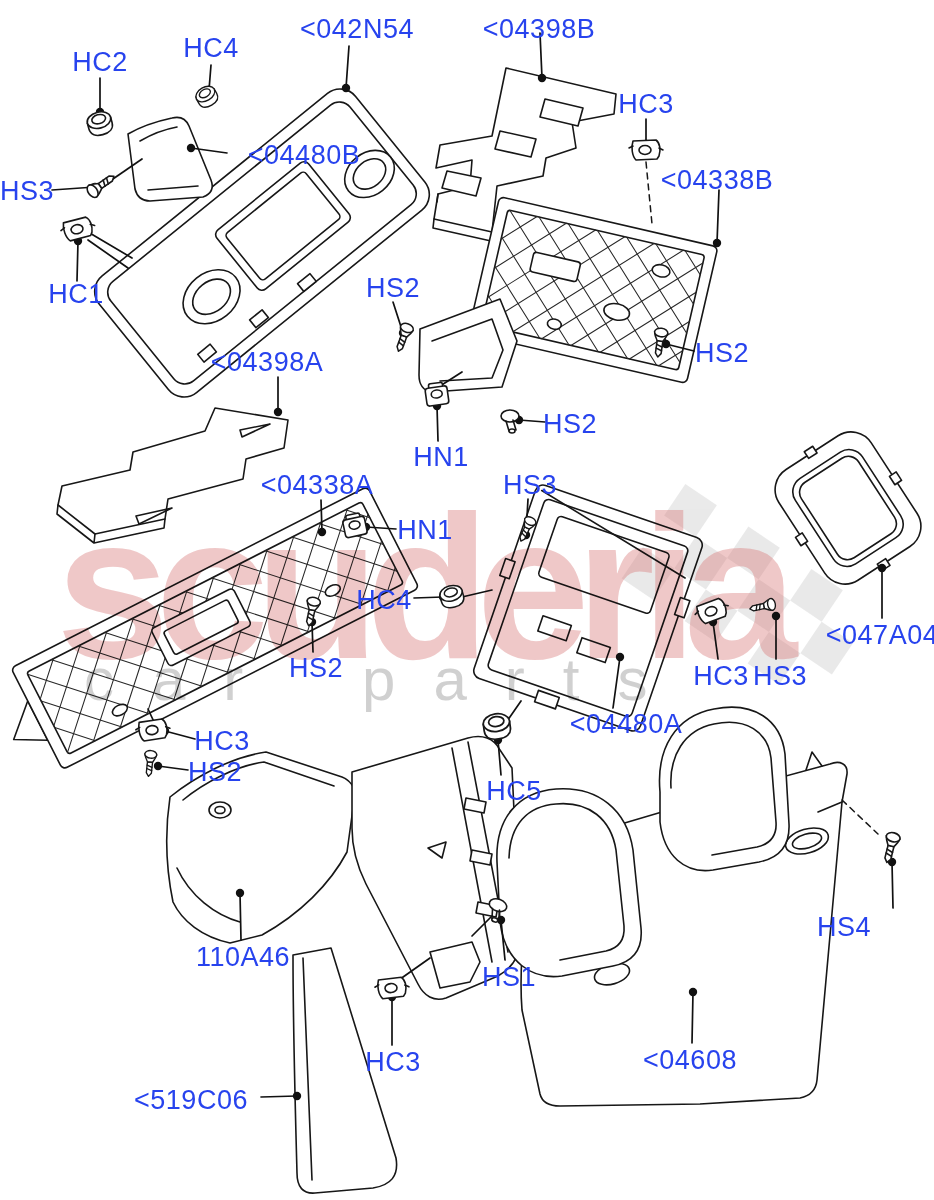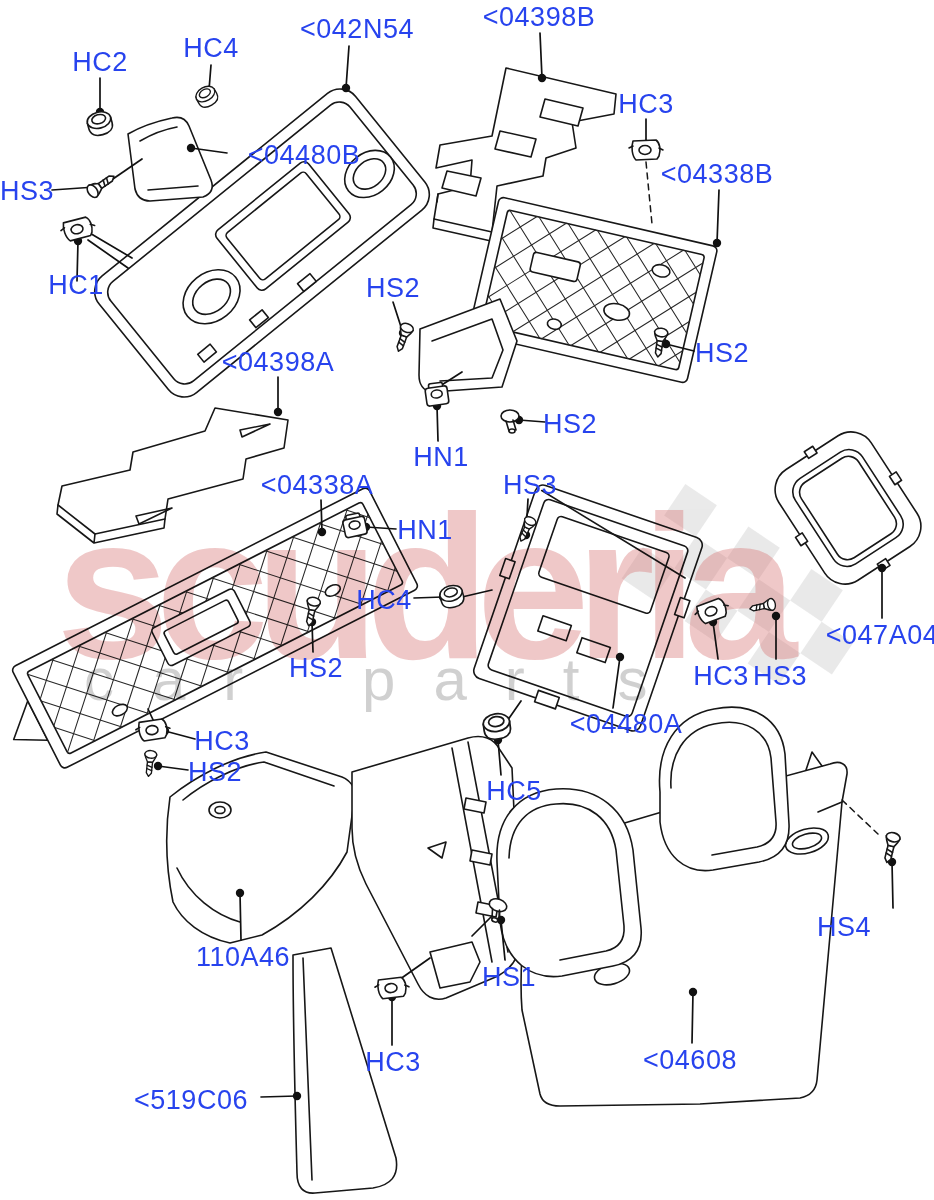--- a/index.html
+++ b/index.html
@@ -426,26 +426,26 @@
         </g>
       </g>
 </svg>
 
   <div id="labels">
     <div class="callout" style="left:100px;top:62px">HC2</div>
     <div class="callout" style="left:211px;top:48px">HC4</div>
     <div class="callout" style="left:357px;top:29px">&lt;042N54</div>
     <div class="callout" style="left:304px;top:155px">&lt;04480B</div>
     <div class="callout" style="left:27px;top:191px">HS3</div>
-    <div class="callout" style="left:76px;top:285px">HC1</div>
-    <div class="callout" style="left:278px;top:362px">&lt;04398A</div>
+    <div class="callout" style="left:76px;top:294px">HC1</div>
+    <div class="callout" style="left:267px;top:362px">&lt;04398A</div>
     <div class="callout" style="left:393px;top:288px">HS2</div>
-    <div class="callout" style="left:539px;top:17px">&lt;04398B</div>
+    <div class="callout" style="left:539px;top:29px">&lt;04398B</div>
     <div class="callout" style="left:646px;top:104px">HC3</div>
-    <div class="callout" style="left:717px;top:174px">&lt;04338B</div>
+    <div class="callout" style="left:717px;top:180px">&lt;04338B</div>
     <div class="callout" style="left:722px;top:353px">HS2</div>
     <div class="callout" style="left:570px;top:424px">HS2</div>
     <div class="callout" style="left:441px;top:457px">HN1</div>
     <div class="callout" style="left:317px;top:485px">&lt;04338A</div>
     <div class="callout" style="left:425px;top:530px">HN1</div>
     <div class="callout" style="left:530px;top:485px">HS3</div>
     <div class="callout" style="left:384px;top:600px">HC4</div>
     <div class="callout" style="left:316px;top:668px">HS2</div>
     <div class="callout" style="left:222px;top:741px">HC3</div>
     <div class="callout" style="left:215px;top:772px">HS2</div>

